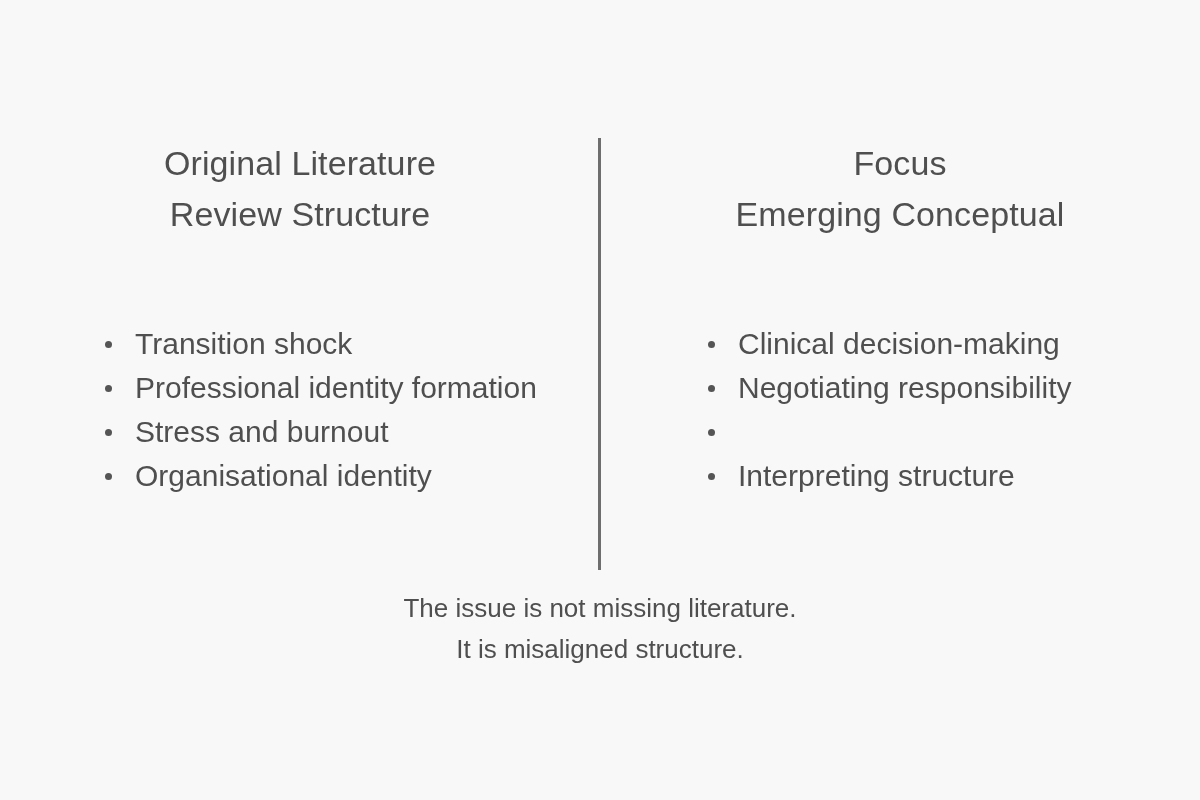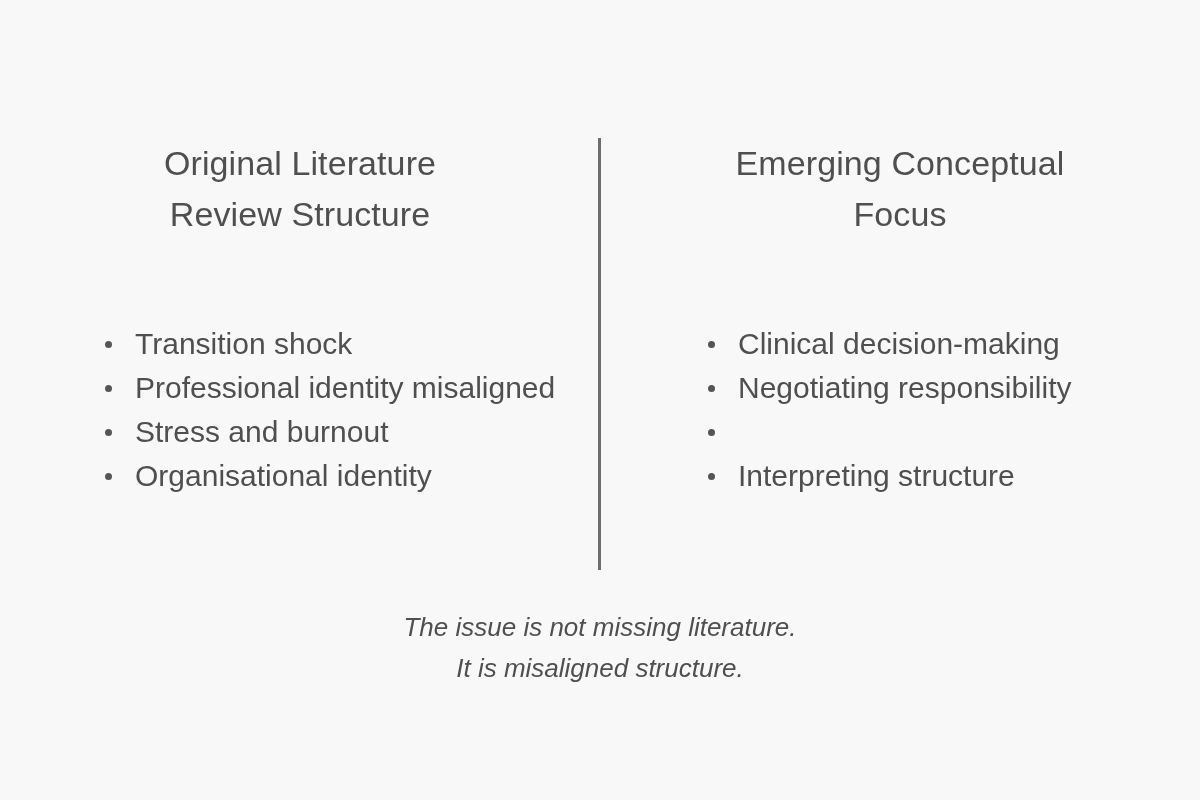--- a/index.html
+++ b/index.html
@@ -99,25 +99,24 @@
     top: 138px;
     width: 3px;
     height: 432px;
     background: #6e6e6e;
   }
 
   
   .footer-note {
     position: absolute;
     left: 0;
-    top: 607px;
+    top: 588px;
     width: 1200px;
     text-align: center;
     font-size: 26px;
-    font-style: italic;
     line-height: 41px;
     color: #4f4f4f;
   }
 
   .footer-note .fline {
     display: block;
   }
 </style>
 </head>
 <body>
@@ -131,37 +130,37 @@
         <span class="hline">Original Literature</span>
         <span class="hline">Review Structure</span>
       </div>
       <ul class="bullet-list">
         <li class="bullet-item">
           <span class="bullet-dot"></span>
           <span>Transition shock</span>
         </li>
         <li class="bullet-item">
           <span class="bullet-dot"></span>
-          <span>Professional identity misaligned</span>
+          <span>Professional identity formation</span>
         </li>
         <li class="bullet-item">
           <span class="bullet-dot"></span>
           <span>Stress and burnout</span>
         </li>
         <li class="bullet-item">
           <span class="bullet-dot"></span>
           <span>Organisational identity</span>
         </li>
       </ul>
     </div>
 
     <div class="column column-right">
       <div class="col-heading">
+        <span class="hline">Focus</span>
         <span class="hline">Emerging Conceptual</span>
-        <span class="hline">Focus</span>
       </div>
       <ul class="bullet-list">
         <li class="bullet-item">
           <span class="bullet-dot"></span>
           <span>Clinical decision-making</span>
         </li>
         <li class="bullet-item">
           <span class="bullet-dot"></span>
           <span>Negotiating responsibility</span>
         </li>

